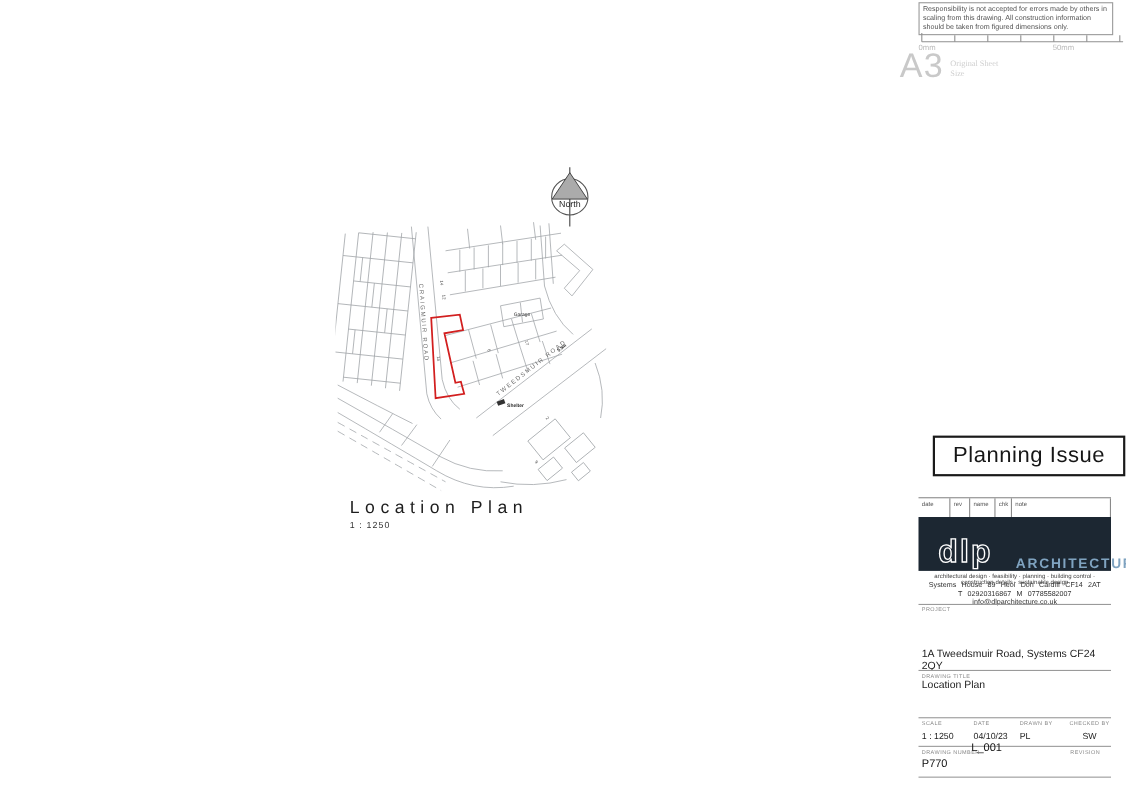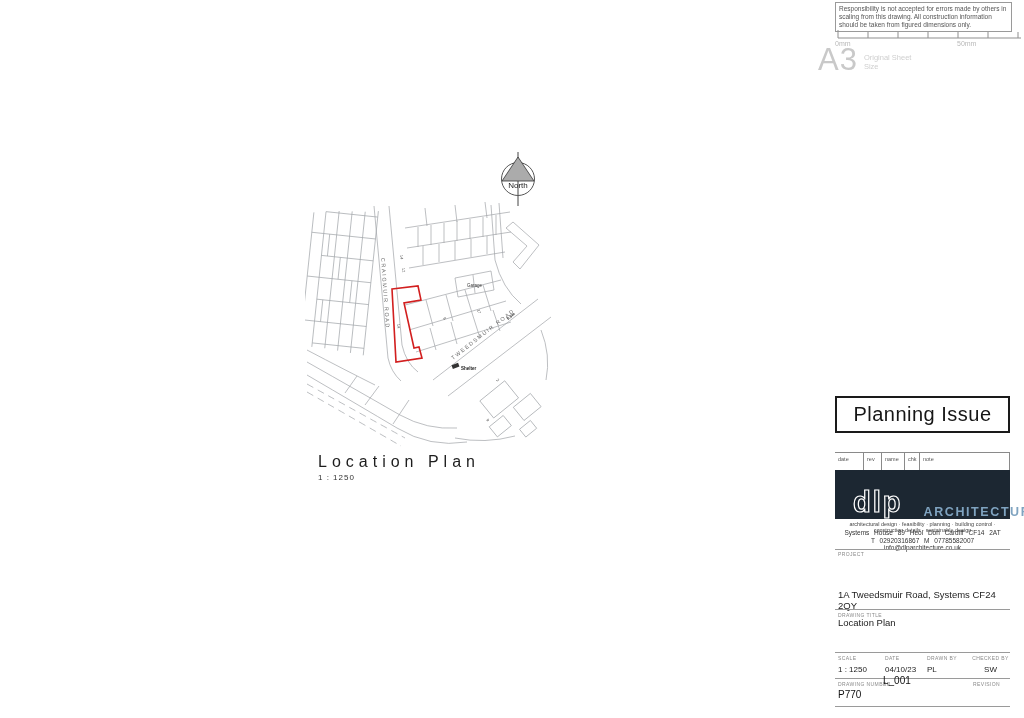--- a/index.html
+++ b/index.html
@@ -8,32 +8,32 @@
   #sheet { position:relative; width:1024px; height:718px; background:#ffffff; overflow:hidden; }
 
   
   .disclaimer { position:absolute; left:835px; top:2px; width:177px; border:1px solid #9a9a9a;
     font-size:6.5px; line-height:8px; color:#555; padding:2px 3px; }
   .ruler { position:absolute; left:835px; top:28px; }
   .ruler-labels { position:absolute; left:835px; top:40px; width:177px; font-size:7px; color:#b9b9b9; }
   .ruler-labels .end { position:absolute; left:122px; top:0; }
   .sheetsize { position:absolute; left:818px; top:46px; display:flex; align-items:center; }
   .sheetsize .a3 { font-size:31px; line-height:28px; color:#c9c9c9; font-weight:400; letter-spacing:1px; }
-  .sheetsize .lbl { font-size:7.5px; line-height:9px; color:#cfcfcf; margin:4px 0 0 6px; width:52px; }
+  .sheetsize .lbl { font-size:7.5px; line-height:9px; color:#cfcfcf; margin:4px 0 0 6px; width:52px;font-family:Liberation Serif, serif; }
 
   
   .north { position:absolute; left:493px; top:150px; }
   .mapwrap { position:absolute; left:305px; top:200px; }
   .map-caption { position:absolute; left:318px; top:453px; }
   .map-caption .t { font-size:16px; letter-spacing:5px; color:#1d1d1d; }
   .map-caption .s { font-size:8px; color:#333; margin-top:2px; letter-spacing:1px; }
 
   
   .col { position:absolute; left:835px; top:0; width:177px; height:718px; }
-  .pbox { position:absolute; top:396px; left:0; width:175px; height:37px; border:2px solid #1a1a1a;
+  .pbox { position:absolute; top:396px; left:13px; width:175px; height:37px; border:2px solid #1a1a1a;
     display:flex; align-items:center; justify-content:center; }
   .pbox span { font-size:20px; color:#161616; letter-spacing:0.5px; }
 
   .revtable { position:absolute; top:452px; left:0; width:175px; border-top:1px solid #8a8a8a; display:flex; }
   .revtable .c { font-size:5.5px; color:#555; padding:3px 2px 8px 3px; border-right:1px solid #8a8a8a; }
   .revtable .c1{width:29px;} .revtable .c2{width:18px;} .revtable .c3{width:23px;}
   .revtable .c4{width:15px;} .revtable .c5{width:90px; border-right:1px solid #8a8a8a;}
 
   .logo { position:absolute; top:470px; left:0; width:175px; height:49px; background:#1c2732;
     display:flex; align-items:flex-end; }

